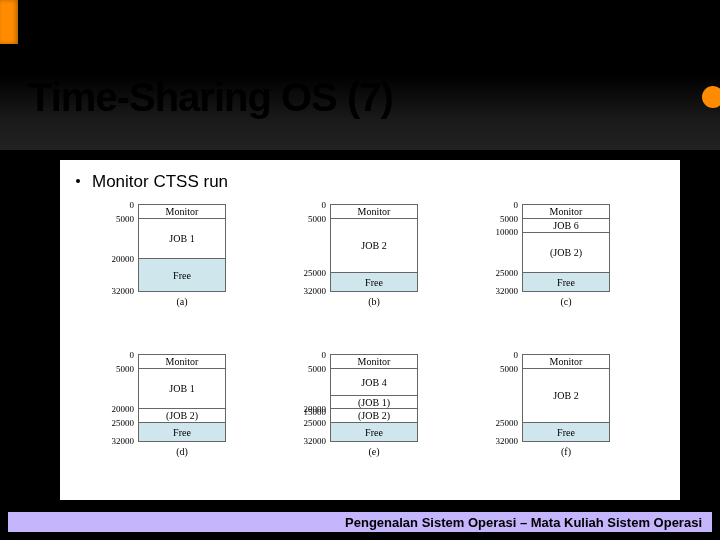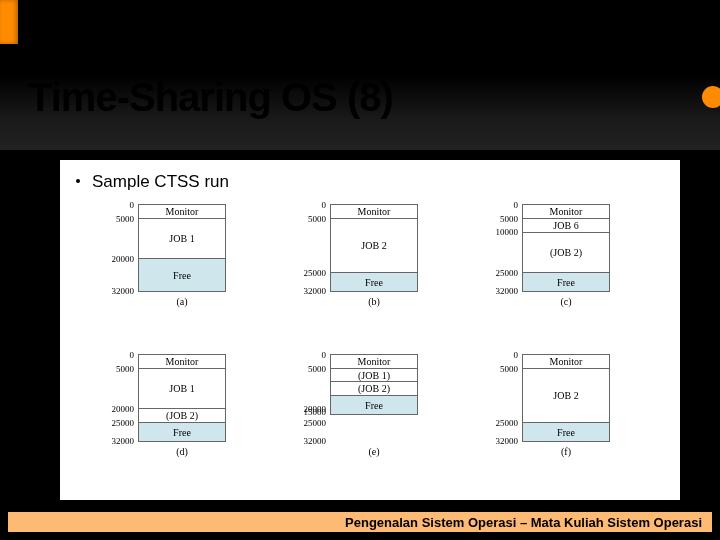--- a/index.html
+++ b/index.html
@@ -100,44 +100,44 @@
     text-align: center;
     font-size: 10px;
     position: absolute;
     left: 48px;
     width: 88px;
   }
   .footer {
     position: absolute;
     bottom: 8px; left: 8px; right: 8px;
     height: 22px;
-    background: #fdba74;
+    background: #c4b5fd;
     border-top: 2px solid #000;
     display: flex;
     align-items: center;
     justify-content: flex-end;
     padding-right: 10px;
     font-family: "Arial Black", Arial, sans-serif;
     font-size: 13px;
     font-weight: 900;
     color: #000;
   }
 </style>
 </head>
 <body>
 
 <div class="header-bg"></div>
 <div class="accent"></div>
 <div class="corner-dot"></div>
 
-<div class="title">Time-Sharing OS (8)</div>
+<div class="title">Time-Sharing OS (7)</div>
 
 <div class="content"></div>
 <div class="bullet-dot"></div>
-<div class="bullet-line">Sample CTSS run</div>
+<div class="bullet-line">Monitor CTSS run</div>
 
 <div class="diagrams" id="diagrams">
     <div class="diagram">
       <div class="memcol">
         <div class="seg" style="height: 14px;">Monitor</div>
         <div class="seg" style="height: 40px;">JOB 1</div>
         <div class="seg free" style="height: 32px;">Free</div>
       </div>
       <div class="addr" style="top: 5px;">0</div>
       <div class="addr" style="top: 19px;">5000</div>
@@ -181,20 +181,21 @@
       <div class="addr" style="top: 5px;">0</div>
       <div class="addr" style="top: 19px;">5000</div>
       <div class="addr" style="top: 59px;">20000</div>
       <div class="addr" style="top: 73px;">25000</div>
       <div class="addr" style="top: 91px;">32000</div>
       <div class="caption" style="top: 96px;">(d)</div>
     </div>
     <div class="diagram">
       <div class="memcol">
         <div class="seg" style="height: 14px;">Monitor</div>
+        <div class="seg" style="height: 27px;">JOB 4</div>
         <div class="seg" style="height: 13px;">(JOB 1)</div>
         <div class="seg" style="height: 14px;">(JOB 2)</div>
         <div class="seg free" style="height: 18px;">Free</div>
       </div>
       <div class="addr" style="top: 5px;">0</div>
       <div class="addr" style="top: 19px;">5000</div>
       <div class="addr" style="top: 62px;">15000</div>
       <div class="addr" style="top: 59px;">20000</div>
       <div class="addr" style="top: 73px;">25000</div>
       <div class="addr" style="top: 91px;">32000</div>

